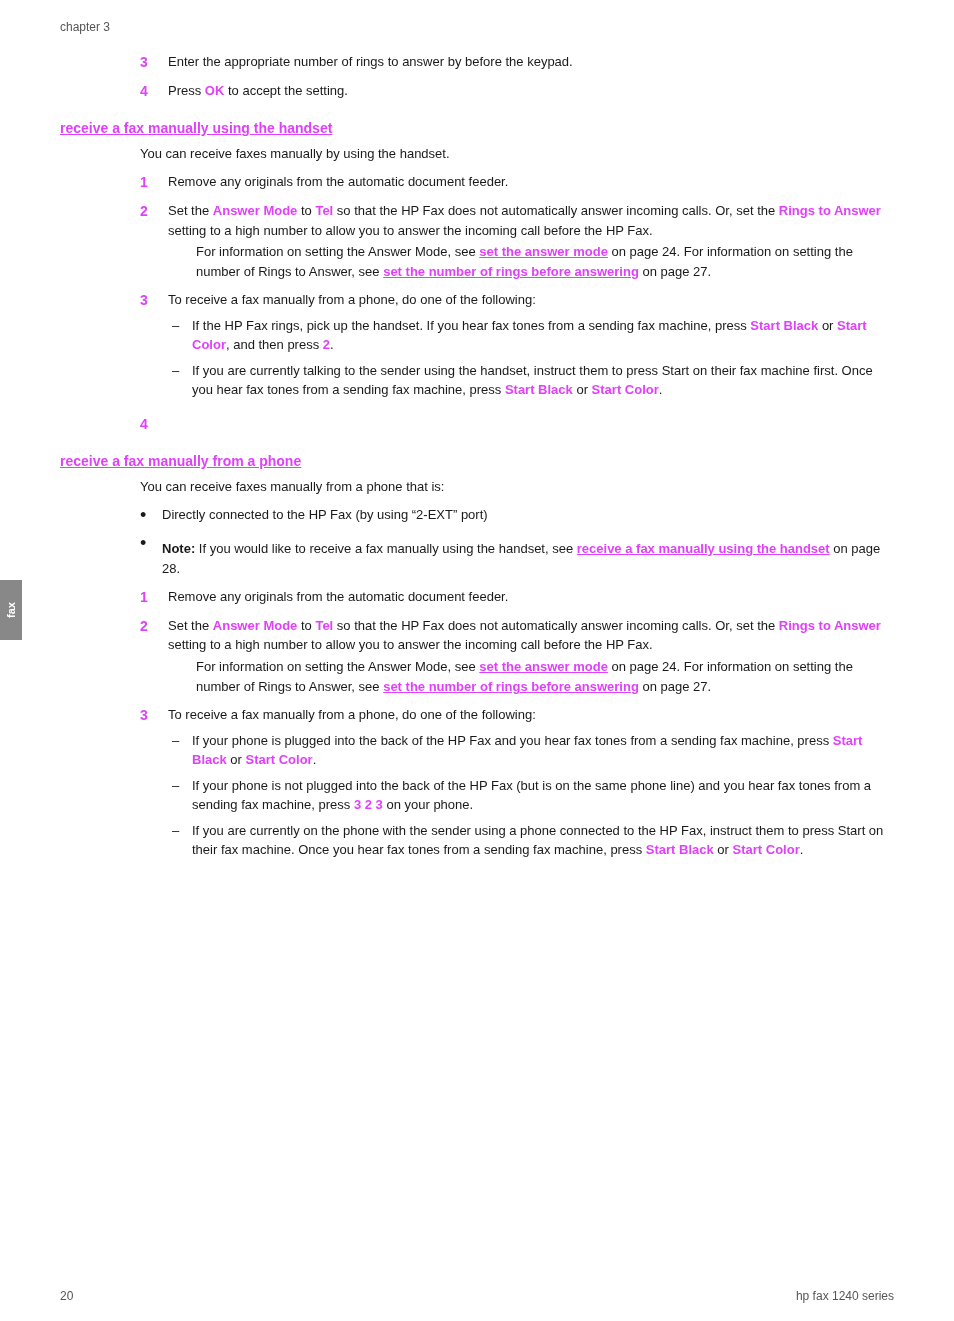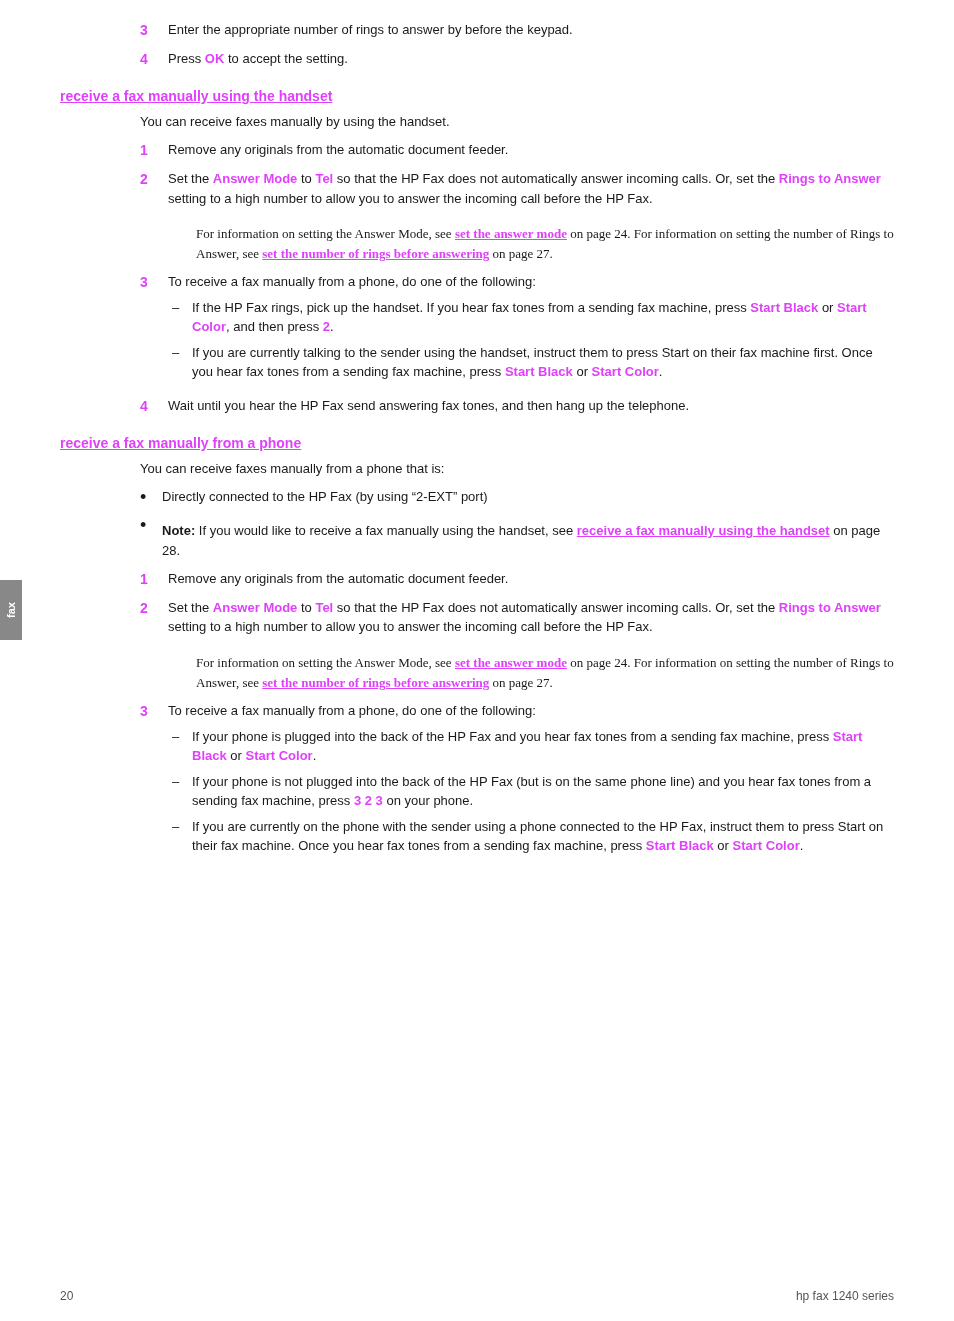--- a/index.html
+++ b/index.html
@@ -114,30 +114,30 @@
       left: 0;
       right: 0;
       display: flex;
       justify-content: space-between;
       padding: 0 60px;
       font-size: 12px;
       color: #555;
     }
     .indent-para {
       margin-left: 28px;
-      margin-top: 16px;
+      margin-top: 2px;
       line-height: 1.55;
-      font-family: Liberation Serif, serif;
     }
   </style>
 </head>
 <body>
 
 <div class="page">
 
+  <div class="chapter-label">chapter 3</div>
 
   <ul class="step-list">
     <li class="step-item">
       <span class="step-num">3</span>
       <span class="step-content">Enter the appropriate number of rings to answer by before the keypad.</span>
     </li>
     <li class="step-item">
       <span class="step-num">4</span>
       <span class="step-content">Press <strong class="magenta">OK</strong> to accept the setting.</span>
     </li>
@@ -177,21 +177,20 @@
             <span class="dash">–</span>
             <span>If you are currently talking to the sender using the handset, instruct them to press Start on their fax machine first. Once you hear fax tones from a sending fax machine, press <strong class="magenta">Start Black</strong> or <strong class="magenta">Start Color</strong>.</span>
           </li>
         </ul>
       </span>
     </li>
 
     <li class="step-item">
       <span class="step-num">4</span>
       <span class="step-content">
-        <span>Wait until you hear the HP Fax send answering fax tones, and then hang up the telephone.</span>
       </span>
     </li>
   </ul>
 
   <div class="section-heading">receive a fax manually from a phone</div>
 
   <div class="body-text">You can receive faxes manually from a phone that is:</div>
 
   <ul class="bullet-list">
     <li class="bullet-item">

